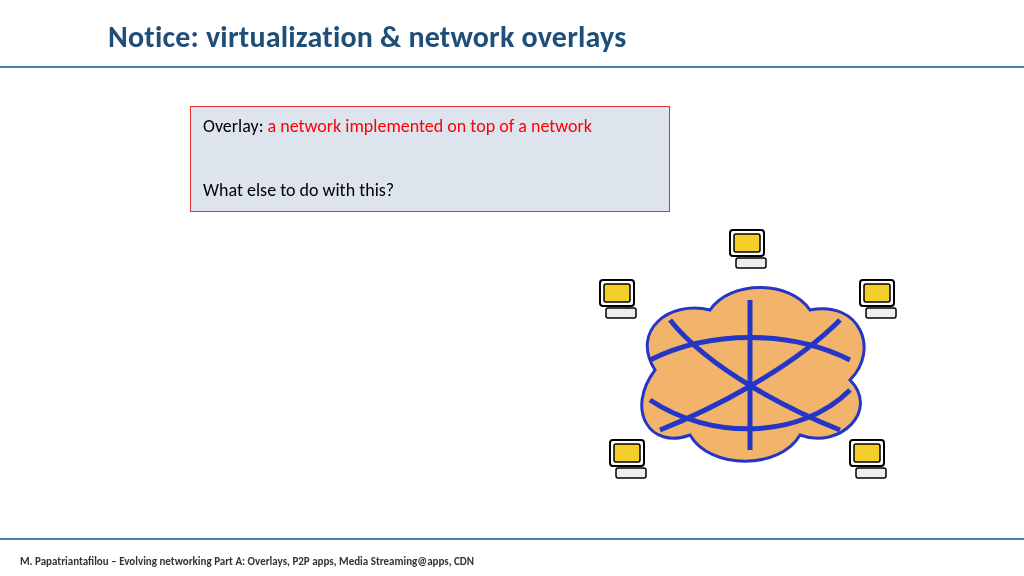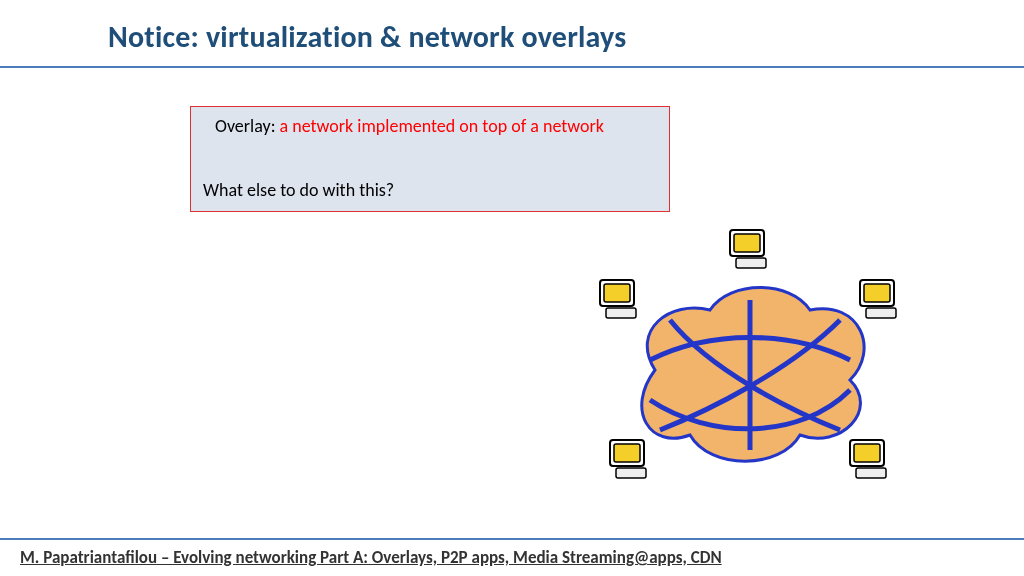--- a/index.html
+++ b/index.html
@@ -2,26 +2,26 @@
 <html><head>
 <meta charset="utf-8">
 <style>
   * { box-sizing: border-box; margin: 0; padding: 0; }
   html, body { width: 1024px; height: 576px; font-family: Calibri, "Segoe UI", Arial, sans-serif; background: #fff; overflow: hidden; }
   .slide { position: relative; width: 1024px; height: 576px; }
   .title-block { position: absolute; top: 18px; left: 0; right: 4px; padding: 0 0 10px 108px; }
   .title-block h1 { color: #1f4e79; font-size: 30px; font-weight: 700; letter-spacing: .2px; }
   .title-rule { position: absolute; top: 66px; left: 0; right: 0; height: 0; border-top: 2px solid #4a7ebb; }
   .definition-box { position: absolute; top: 106px; left: 190px; width: 480px; border: 1px solid #e03030; background: #dde4ee; padding: 8px 12px 10px 12px; }
-  .definition-box .l1 { font-size: 18px; color: #000; margin-left: 12px; }
+  .definition-box .l1 { font-size: 18px; color: #000; }
   .definition-box .l1 .red { color: #ff0000; }
   .definition-box .l2 { font-size: 18px; color: #000; margin-top: 42px; }
   .diagram { position: absolute; top: 210px; left: 560px; width: 370px; height: 300px; }
   .footer-rule { position: absolute; bottom: 36px; left: 0; right: 0; height: 0; border-top: 2px solid #4a7ebb; }
-  .footer { position: absolute; bottom: 8px; left: 20px; font-size: 17px; font-weight: 700; color: #333; text-decoration: underline; }
+  .footer { position: absolute; bottom: 8px; left: 20px; font-size: 11px; font-weight: 700; color: #333; }
 </style>
 </head>
 <body>
 
 <div class="slide">
 
   <div class="title-block">
     <h1>Notice: virtualization &amp; network overlays</h1>
   </div>
   <div class="title-rule"></div>

